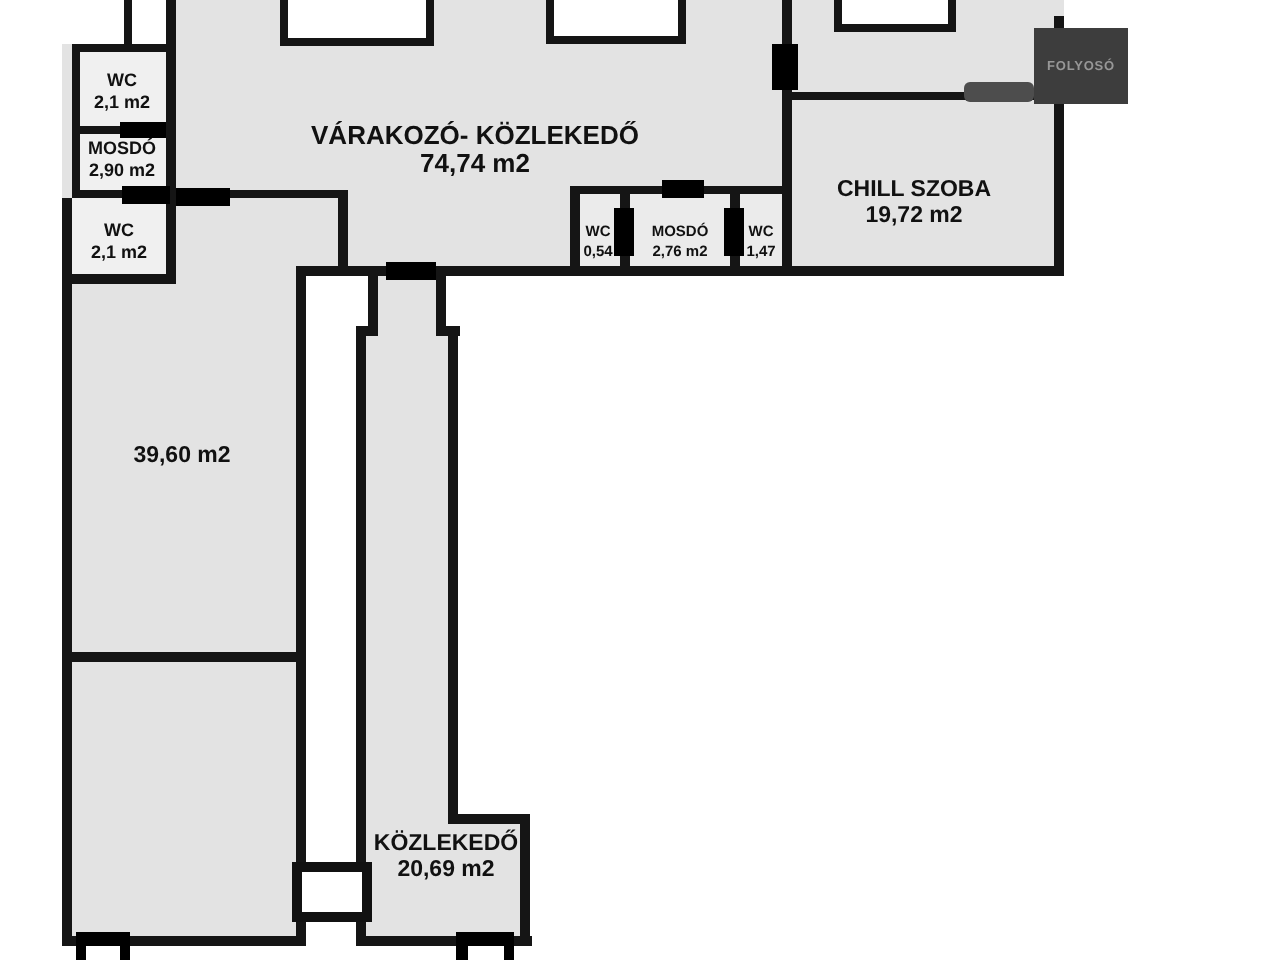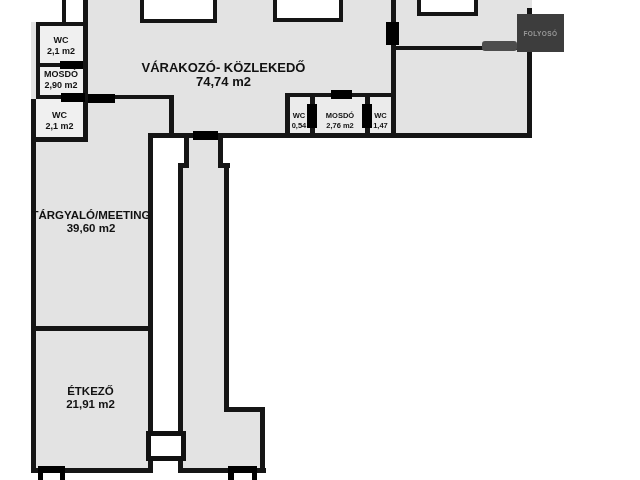--- a/index.html
+++ b/index.html
@@ -103,38 +103,42 @@
     <span>2,1 m2</span>
   </div>
   <div class="lbl sml" style="left:38px;top:69px;width:46px">
     <span>MOSDÓ</span><br>
     <span>2,90 m2</span>
   </div>
   <div class="lbl sml" style="left:36px;top:110px;width:47px">
     <span>WC</span><br>
     <span>2,1 m2</span>
   </div>
-  <div class="lbl big" style="left:116px;top:61px;width:215px">
+  <div class="lbl big" style="left:130px;top:61px;width:215px">
     <span>VÁRAKOZÓ- KÖZLEKEDŐ</span><br>
     <span>74,74 m2</span>
+  </div>
+  <div class="lbl med" style="left:398px;top:89px;width:118px">
+    <span>CHILL SZOBA</span><br>
+    <span>19,72 m2</span>
   </div>
   <div class="lbl tny" style="left:288px;top:111px;width:22px">
     <span>WC</span><br>
     <span>0,54</span>
   </div>
   <div class="lbl tny" style="left:316px;top:111px;width:48px">
     <span>MOSDÓ</span><br>
     <span>2,76 m2</span>
   </div>
   <div class="lbl tny" style="left:369px;top:111px;width:23px">
     <span>WC</span><br>
     <span>1,47</span>
   </div>
   <div class="lbl med" style="left:30px;top:209px;width:122px">
-    <span>TÁRGYALÓ/MEETING</span><br>
+    <br>
     <span>39,60 m2</span>
   </div>
-  <div class="lbl med" style="left:33px;top:385px;width:115px">
-    <span>ÉTKEZŐ</span><br>
-    <span>21,91 m2</span>
+  <div class="lbl med" style="left:178px;top:416px;width:90px">
+    <span>KÖZLEKEDŐ</span><br>
+    <span>20,69 m2</span>
   </div>
 
 </div>
 
 </body></html>

